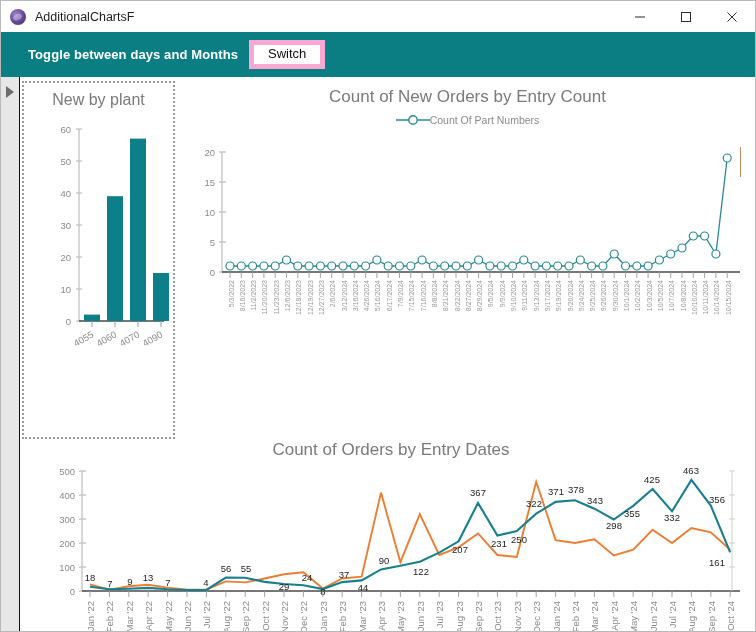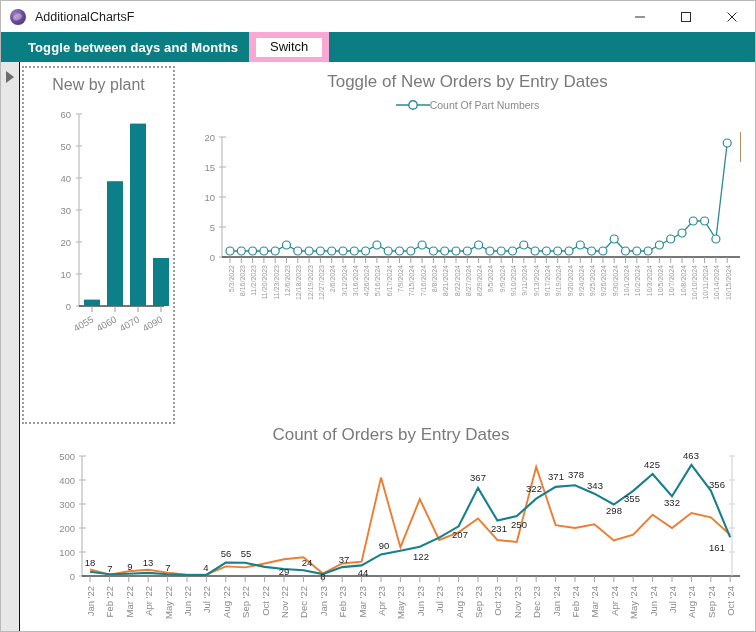--- a/index.html
+++ b/index.html
@@ -50,35 +50,35 @@
   }
   .win-btn {
     width: 46px; height: 31px;
     display: flex; align-items: center; justify-content: center;
     color: #2b2b2b;
     cursor: default;
   }
   .win-btn svg { display:block; }
   
   .toolbar {
-    height: 30px;
+    height: 45px;
     background: #0b7e84;
     display: flex; align-items: center;
     padding-left: 27px;
   }
   .toolbar-label {
     color: #ffffff;
     font-size: 13px;
     font-weight: bold;
     letter-spacing: .1px;
   }
   .switch-btn {
     margin-left: 11px;
     background: #ffffff;
-    border: 7px solid #f9a8d4;
+    border: 5px solid #f9a8d4;
     color: #0d0d0d;
     font-size: 13px;
     font-family: "Liberation Sans", sans-serif;
     padding: 2px 14px 3px 14px;
     line-height: 14px;
     cursor: pointer;
   }
   
   .body-area {
     position: relative;
@@ -252,21 +252,21 @@
           <g>
             <text class="axis-text" x="52" y="238" transform="rotate(-30 52 238)">4055</text>
             <text class="axis-text" x="75" y="238" transform="rotate(-30 75 238)">4060</text>
             <text class="axis-text" x="98" y="238" transform="rotate(-30 98 238)">4070</text>
             <text class="axis-text" x="121" y="238" transform="rotate(-30 121 238)">4090</text>
           </g>
         </svg>
       </div>
 
       <div class="panel-top">
-        <div class="chart-title" style="margin-top:6px">Toggle of New Orders by Entry Dates</div>
+        <div class="chart-title" style="margin-top:6px">Count of New Orders by Entry Count</div>
         <div class="legend-row">
           <div class="legend-item">
             <svg width="34" height="12" viewBox="0 0 34 12">
               <line x1="0" y1="6" x2="34" y2="6" stroke="#2a8a96" stroke-width="1.6"></line>
               <circle cx="17" cy="6" r="4.2" fill="#ffffff" stroke="#2a8a96" stroke-width="1.4"></circle>
             </svg>
             <span class="legend-label">Count Of Part Numbers</span>
           </div>
         </div>
 

